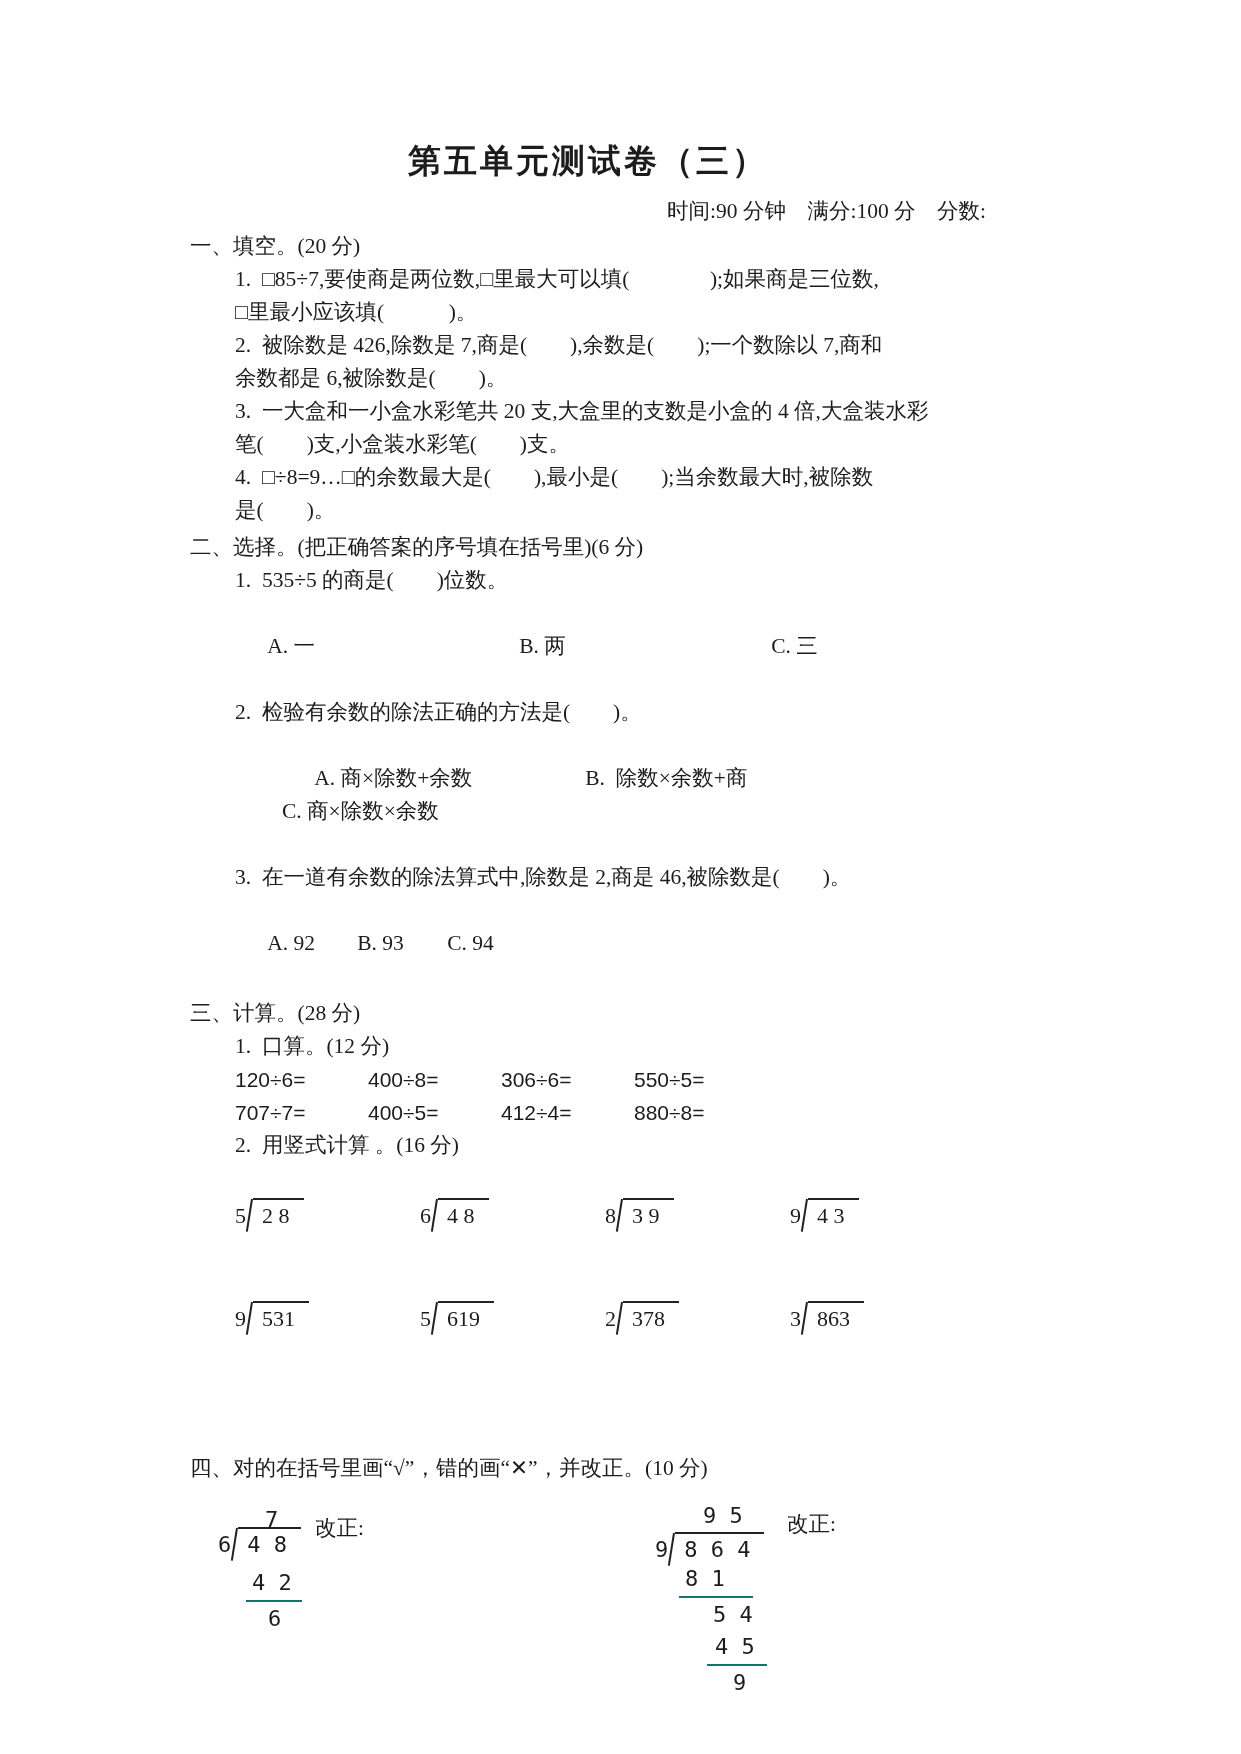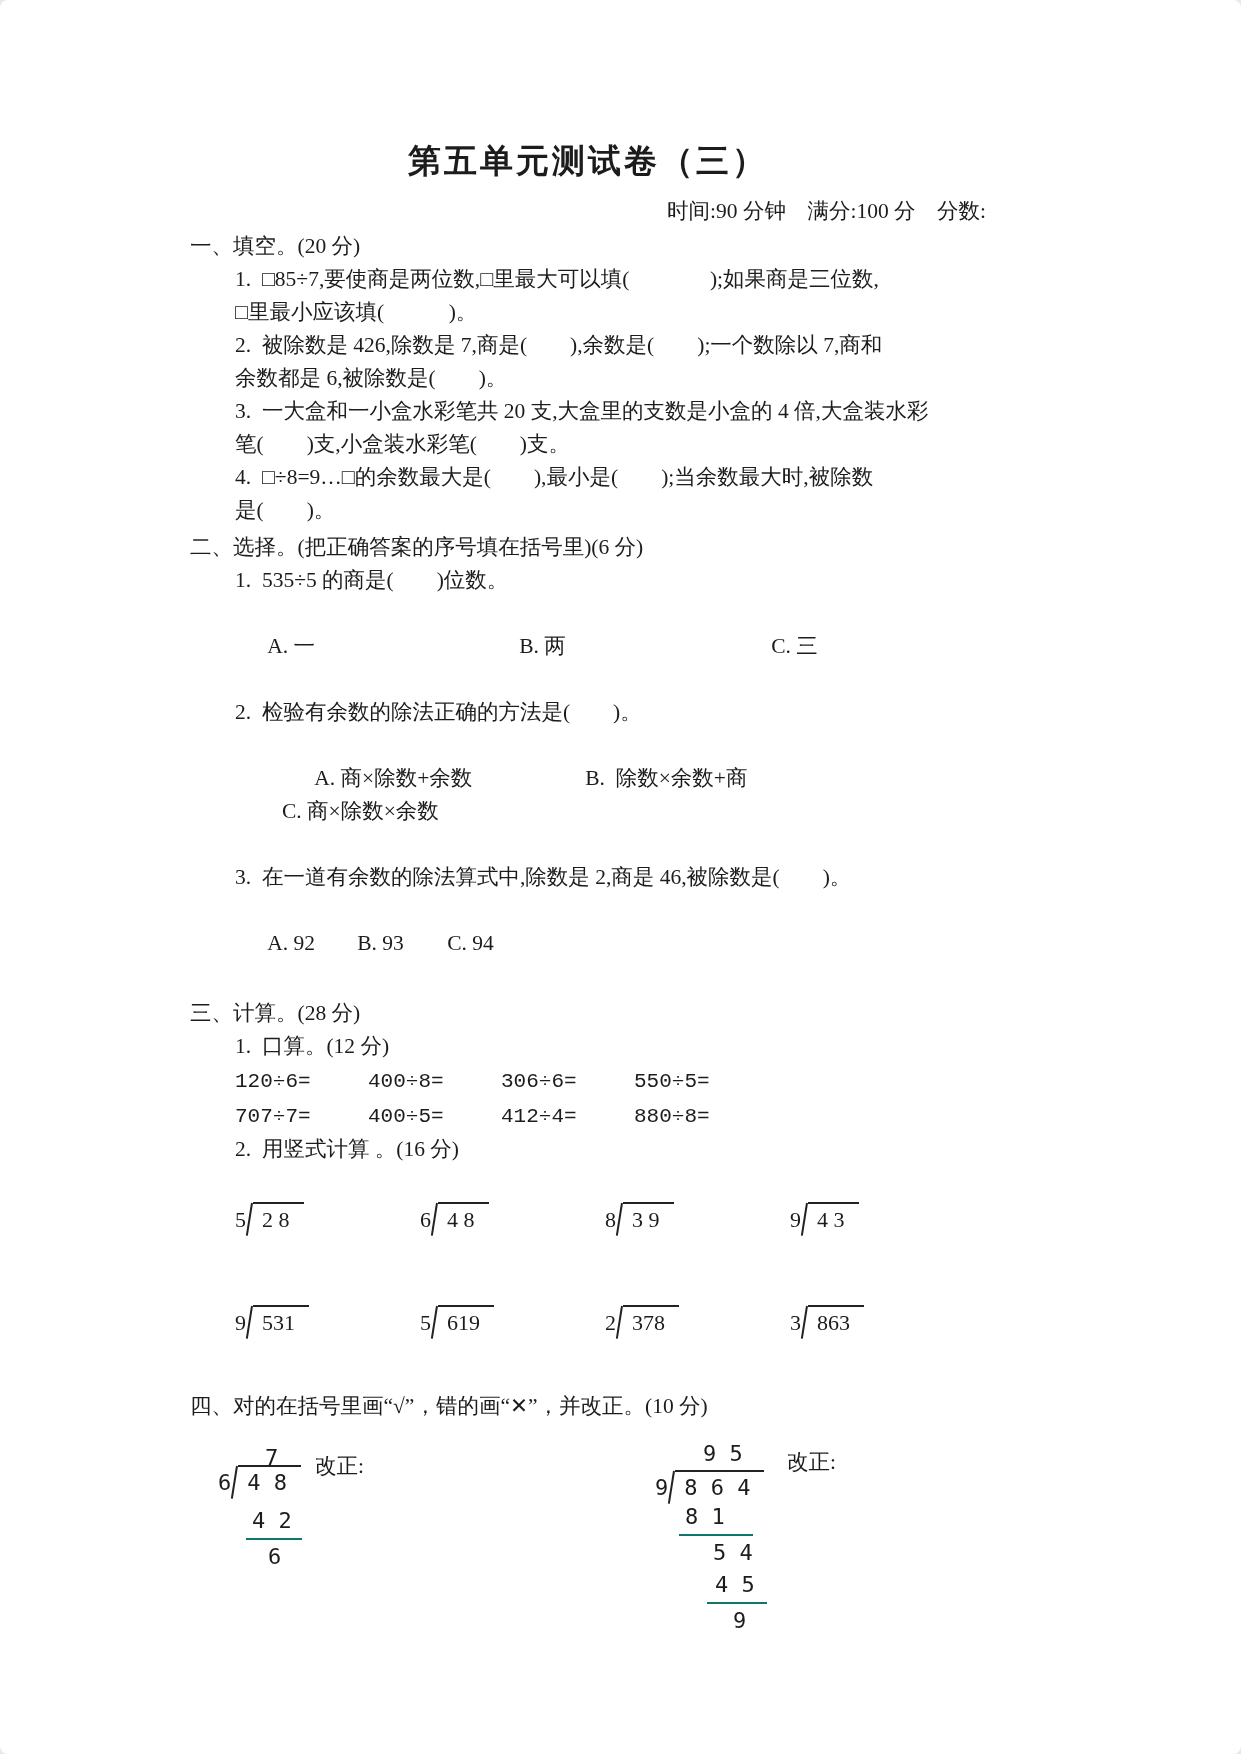--- a/index.html
+++ b/index.html
@@ -7,21 +7,20 @@
     position:relative;
     width:1241px; height:1754px;
     margin:0 auto;
     background:#ffffff;
     color:#1c1c1c;
     font-family:"Liberation Serif","DejaVu Serif",serif;
     font-size:21.5px;
     box-sizing:border-box;
     padding:138px 255px 0 190px;
     overflow:hidden;
-    border-radius:8px;
   }
   .title {
     font-size:33px;
     font-weight:600;
     text-align:center;
     letter-spacing:3px;
     margin:0 0 12px 0;
     line-height:46px;
   }
   .meta {
@@ -37,42 +36,42 @@
   .optrow { margin-left:45px; }
   .optrow .cell { display:inline-block; white-space:pre; }
   .optrow1 .cell { width:252px; }
   .optrow2 .cell { width:224px;margin-left:47px; }
   .optrow3 .cell { width:90px; }
   .optrow .cell:last-child { width:auto; }
   
   .oral-row { margin-left:45px; line-height:33px; font-family:"Liberation Sans","DejaVu Sans",sans-serif; font-size:21px; }
   .oral-row .cell { display:inline-block; white-space:pre; }
   .row-wide .cell { width:232px; }
-  .row-tight .cell { width:133px;font-family:Liberation Mono, monospace; }
+  .row-tight .cell { width:133px; }
   .oral-row .cell:last-child { width:auto; }
   
   .ld-row { margin-left:45px; font-family:Liberation Serif, serif; font-size:22px; }
   .ld-row-1 { margin-top:36px; }
   .ld-row-2 { margin-top:70px; margin-bottom:0; }
   .ld { display:inline-block; width:185px; vertical-align:top; }
   .ld-row .ld:last-child { width:auto; }
   .ld-divisor { display:inline-block; padding-right:7px; padding-top:3px; }
   .ld-dividend {
     display:inline-block; position:relative;
     border-top:2px solid #222;
     padding:3px 14px 2px 9px;
   }
   .ld-dividend::before {
     content:""; position:absolute; left:-2px; top:-1px;
     width:2px; height:105%;
     background:#222;
     transform:rotate(9deg); transform-origin:top center;
   }
   
-  .check-heading { margin-top:52px; }
+  .check-heading { margin-top:118px; }
   .check-area { position:relative; height:230px; margin-top:4px;
     font-family:"DejaVu Sans Mono","Liberation Mono",monospace; font-size:22px; }
   .work { position:absolute; }
   .work div, .work span { line-height:26px; }
   .wq, .wstep, .wrem { position:absolute; white-space:pre; }
   .wrow { position:absolute; white-space:pre; }
   .u { border-bottom:2px solid #0f766e; }
   .left-work  { left:28px;  top:18px; }
   .right-work { left:465px; top:14px; }
   .left-work  .wq { left:47px; top:0; }

